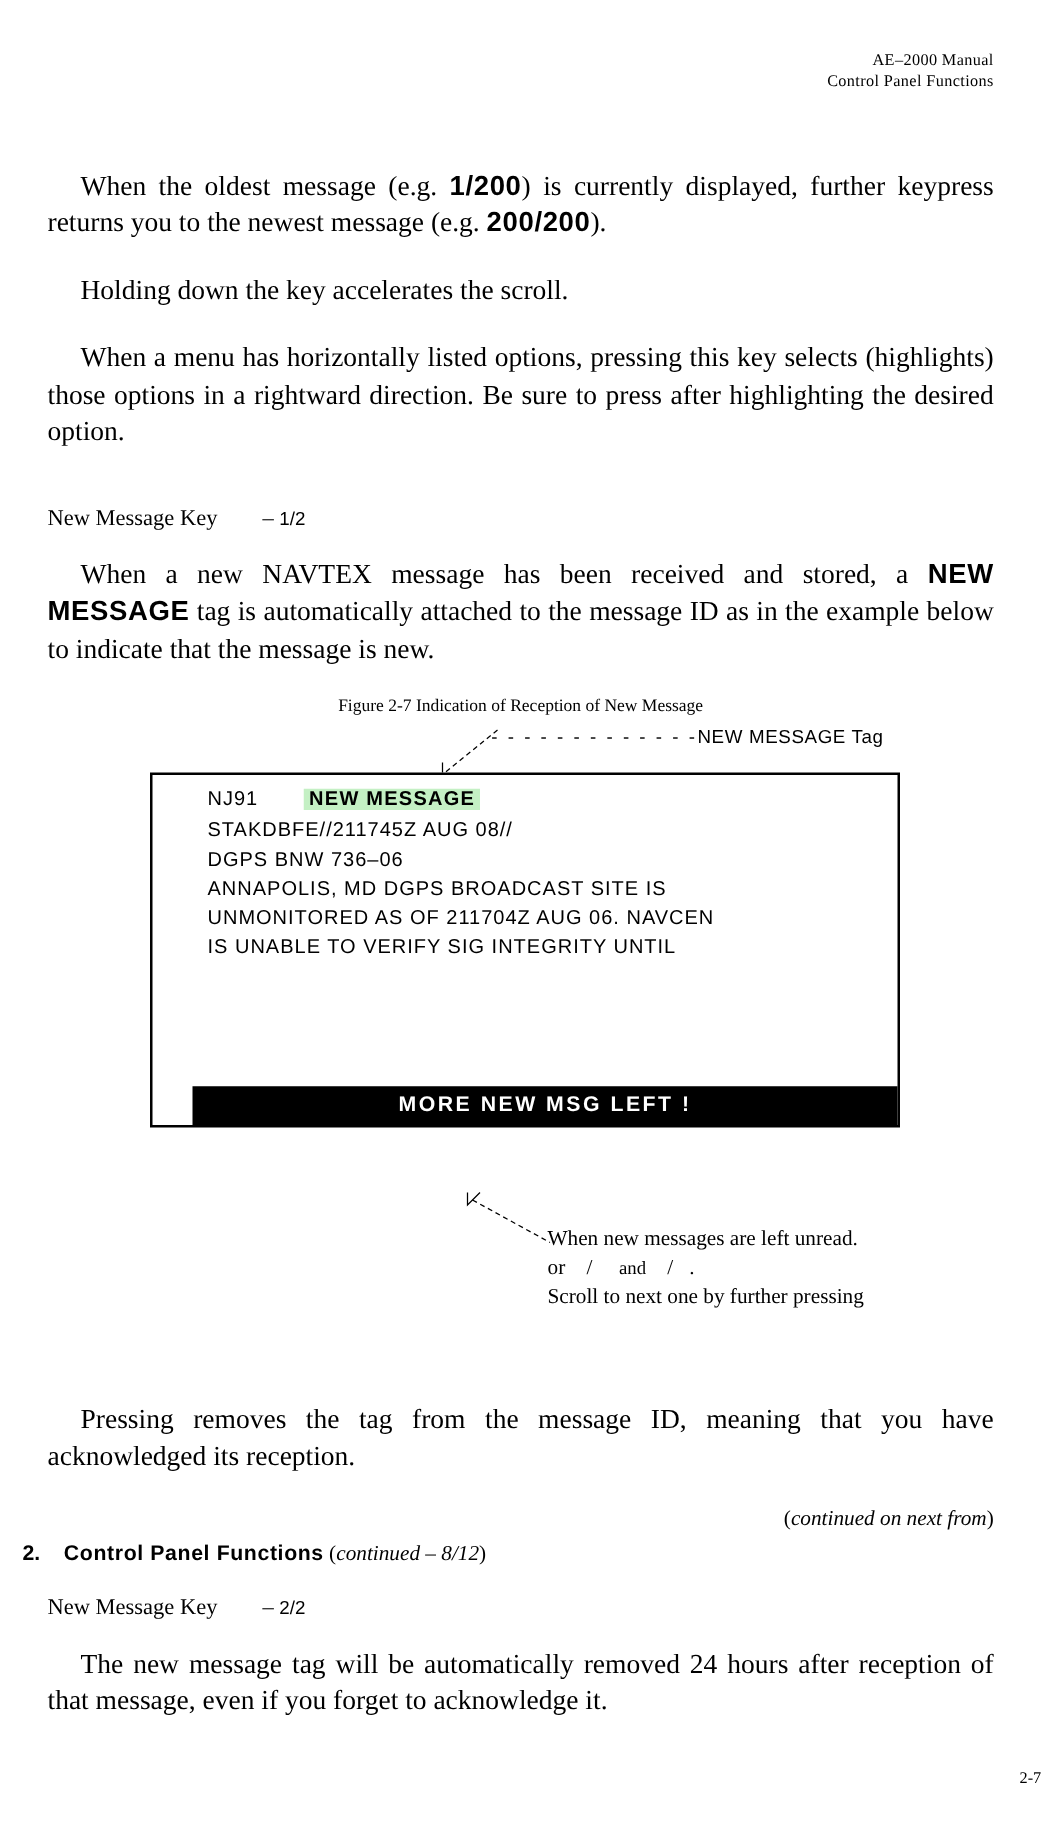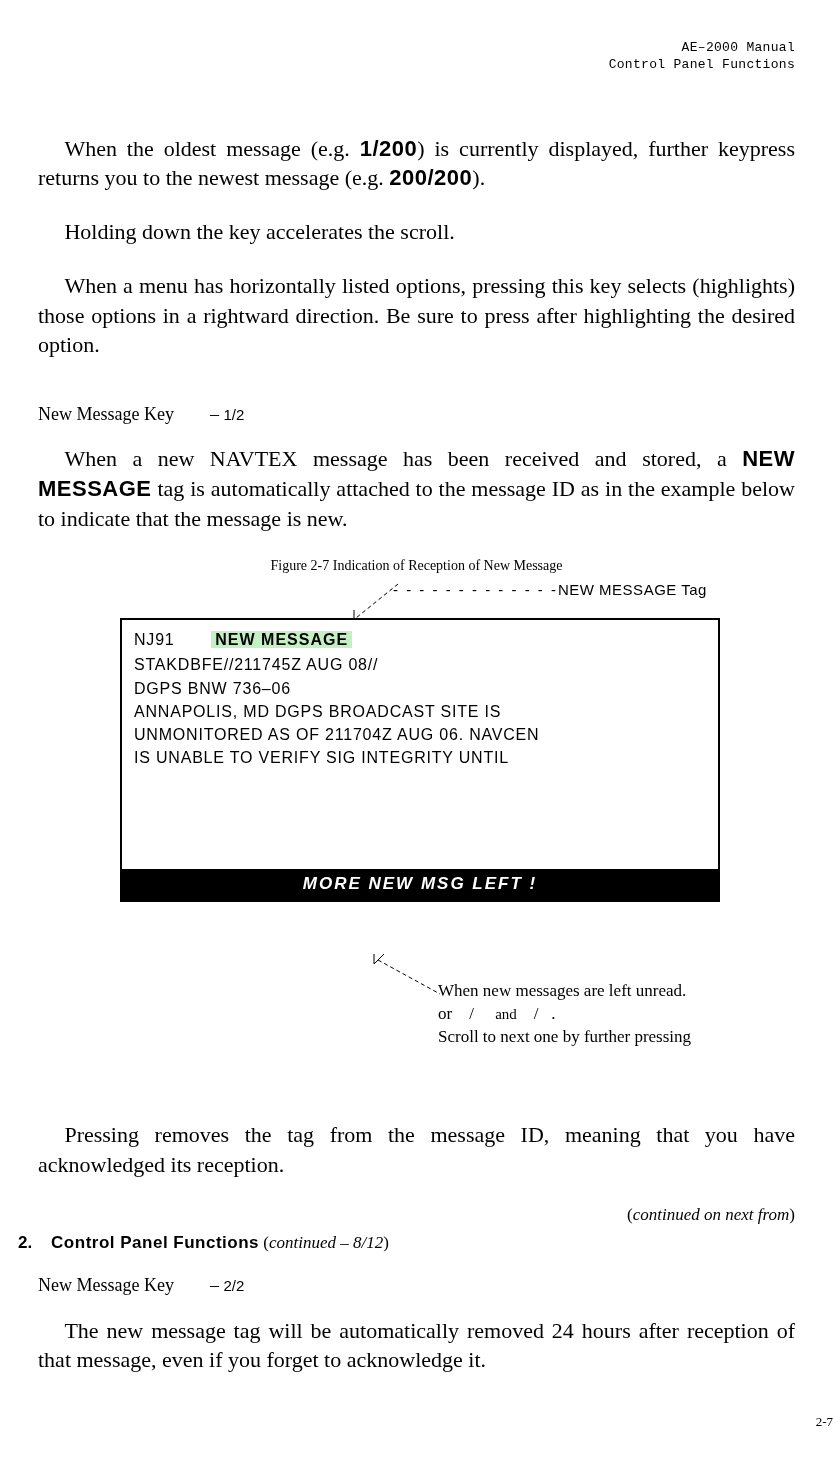--- a/index.html
+++ b/index.html
@@ -6,21 +6,21 @@
   html, body { width: 833px; height: 1461px; background: #fff; }
   body {
     font-family: "Palatino Linotype", "Book Antiqua", Palatino, Georgia, serif;
     color: #000;
     padding: 40px 38px 40px 38px;
     position: relative;
     line-height: 1.35;
   }
   .hdr {
     text-align: right;
-    font-family: Liberation Mono, monospace;
+    font-family: Liberation Serif, serif;
     font-size: 13px;
     line-height: 1.3;
     letter-spacing: 0.3px;
     margin-bottom: 60px;
   }
   .para {
     font-size: 22px;
     text-indent: 1.2em;
     margin-bottom: 24px;
   }
@@ -62,20 +62,21 @@
     width: 60px;
     height: 40px;
   }
   .display-box {
     position: absolute;
     top: 38px;
     left: 82px;
     width: 600px;
     border: 2px solid #000;
     background: #fff;
+    padding-left: 32px;
   }
   .display-content {
     padding: 8px 12px 100px 12px;
     font-family: Arial, Helvetica, sans-serif;
     font-size: 16px;
     letter-spacing: 0.8px;
     line-height: 1.45;
   }
   .id-line { margin-bottom: 2px; }
   .id-line .nm-tag {
@@ -86,21 +87,20 @@
   }
   .more-bar {
     background: #000;
     color: #fff;
     text-align: center;
     font-family: Arial, Helvetica, sans-serif;
     font-weight: bold;
     font-size: 17px;
     letter-spacing: 2px;
     padding: 4px 0;
-    font-style: italic;
   }
   .more-callout {
     position: absolute;
     top: 400px;
     left: 400px;
     width: 350px;
     font-size: 17px;
     text-align: justify;
     line-height: 1.35;
   }

